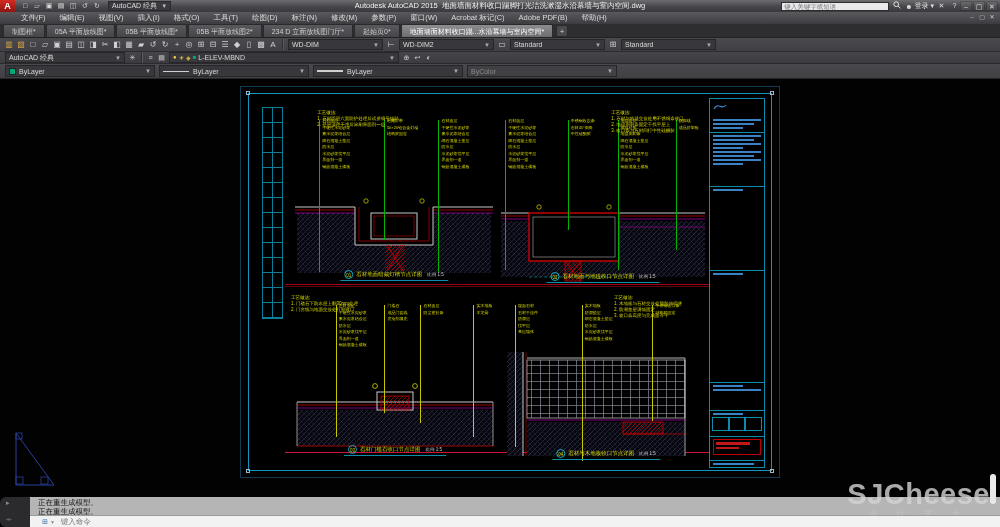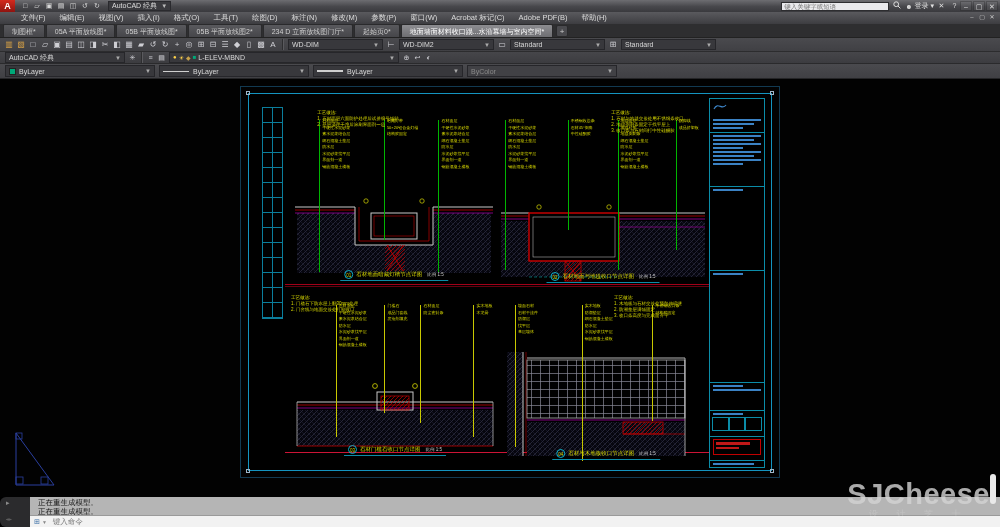--- a/index.html
+++ b/index.html
@@ -142,21 +142,21 @@
 
   
   #ucs { position:absolute; left:8px; top:348px; }
 
   
   #cmd { position:absolute; left:0; top:497px; width:1000px; height:30px; background:#2b2b2d;border-radius:6px; }
   #cmd-history { position:absolute; left:30px; right:0; top:0; height:19px; background:#b5b5b5;
     border-bottom:1px solid #9a9a9a; padding:1px 0 0 8px; }
   .cmd-line { font-size:7.5px; line-height:9px; color:#141414; }
   #cmd-input { position:absolute; left:30px; right:0; top:19px; height:11px; background:#f2f2f2;
-    display:flex; align-items:center; font-size:7.5px; color:#7a7a7a; padding-left:4px; }
+    display:flex; align-items:center; font-size:7.5px; color:#7a7a7a; padding-left:12px; }
   .cmd-icon { color:#3a6ea5; font-size:7px; margin-right:2px; }
   .cmd-caret { font-size:5px; color:#888; margin-right:6px; }
   #cmd-grip { position:absolute; left:0; top:0; width:30px; height:30px; }
   .grip-dot { position:absolute; left:6px; width:10px; height:8px; color:#8a8a8a; font-size:7px; }
 
   
   #watermark { position:absolute; right:10px; top:478px; z-index:60; text-align:center;margin-left:16px; }
   #wm-text { font-size:29px; font-weight:bold; color:#d4d4d4; opacity:.8; letter-spacing:.5px; }
   #wm-sub { font-size:9px; color:#ffffff; opacity:.16; letter-spacing:8px; margin-top:-3px; }
   #scroll-thumb { position:absolute; right:4px; top:474px; width:6px; height:30px;
@@ -191,20 +191,23 @@
         <span class="tbi">▱</span>
         <span class="tbi">▣</span>
         <span class="tbi">▤</span>
         <span class="tbi">◫</span>
         <span class="tbi">↺</span>
         <span class="tbi">↻</span>
       </div>
     <div class="ws-combo">
       <span>AutoCAD 经典</span>
       <span class="caret">▼</span>
+    </div>
+    <div id="title-text">
+      <span>Autodesk AutoCAD 2015</span>&nbsp;&nbsp;<span>地面墙面材料收口踢脚打光洁洗漱湿水沿幕墙与室内空间.dwg</span>
     </div>
     <div id="infocenter">
       <input class="ic-input" placeholder="键入关键字或短语" style="">
       <span class="ic-btn">
         <svg width="8" height="8" viewBox="0 0 8 8">
             <circle cx="3.2" cy="3.2" r="2.4" fill="none" stroke="#ddd" stroke-width="1"></circle>
             <path d="M5 5 L7.4 7.4" stroke="#ddd" stroke-width="1"></path>
           </svg>
       </span>
       <span class="signin">

